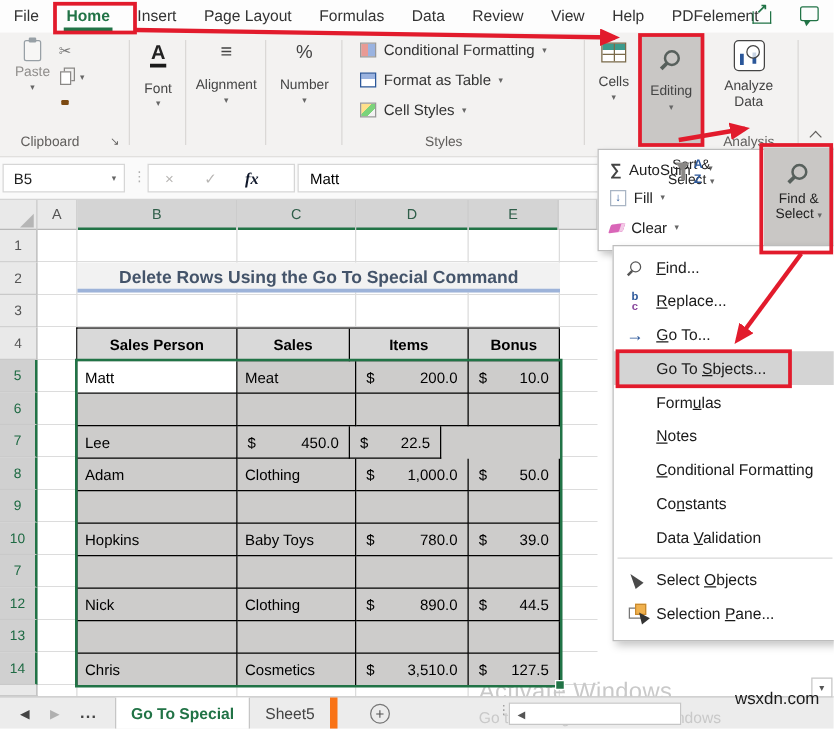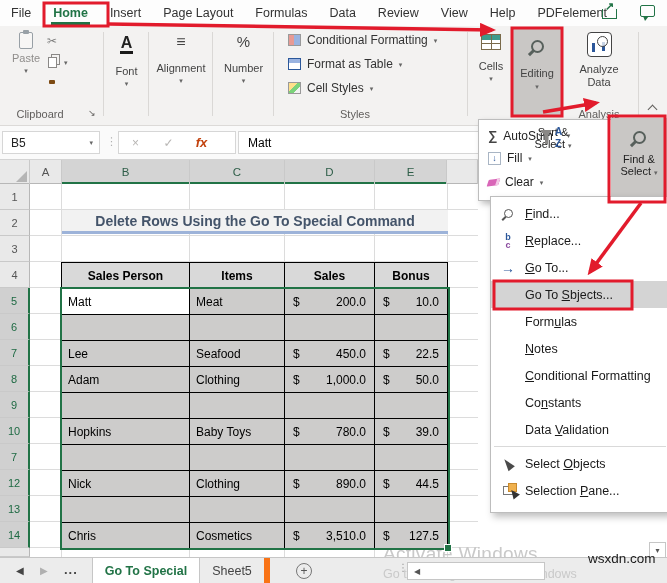--- a/index.html
+++ b/index.html
@@ -55,21 +55,21 @@
   .ico-analyze::after{content:"";position:absolute;right:3px;top:3px;width:9px;height:9px;border:1.5px solid #444;border-radius:50%;background:rgba(255,255,255,.75);}
   .chev-up{width:7px;height:7px;border-left:1.5px solid #605e5c;border-top:1.5px solid #605e5c;transform:rotate(45deg);}
 
   
   .fbar{position:absolute;left:0;top:126px;width:667px;height:34px;background:#fafafa;border-bottom:1px solid #d4d4d4;}
   .namebox{position:absolute;left:2px;top:5px;width:98px;height:23px;background:#fff;border:1px solid #d6d6d6;display:flex;align-items:center;font-size:12px;color:#222;padding-left:8px;}
   .namebox .dd{position:absolute;right:6px;font-size:7px;color:#666;}
   .fdots{position:absolute;left:106px;top:9px;font-size:11px;color:#b0b0b0;}
   .fbtns{position:absolute;left:118px;top:5px;width:118px;height:23px;background:#fff;border:1px solid #d6d6d6;display:flex;align-items:center;}
   .fbtn{width:33px;text-align:center;font-size:12px;color:#b8b6b4;}
-  .fx{font-family:Liberation Sans, sans-serif;font-style:italic;font-weight:bold;color:#c2410c;font-size:13px;}
+  .fx{font-family:Liberation Serif, serif;font-style:italic;font-weight:bold;color:#0f172a;font-size:13px;}
   .finput{position:absolute;left:238px;top:5px;width:429px;height:23px;background:#fff;border:1px solid #d6d6d6;display:flex;align-items:center;padding-left:9px;font-size:12px;color:#000;}
 
   
   .chrow{position:absolute;left:0;top:160px;width:667px;height:24px;background:#e9e9e9;border-bottom:1px solid #b7b7b7;display:flex;z-index:2;}
   .ch{border-right:1px solid #c9c9c9;display:flex;align-items:center;justify-content:center;font-size:11.5px;color:#555;height:24px;}
   .ch.selected{background:#d4d4d4;color:#2f5e49;box-shadow:inset 0 -2px 0 #217346;}
   .ch-corner{width:30px;position:relative;}
   .ch-corner::after{content:"";position:absolute;right:2px;bottom:2px;border-left:11px solid transparent;border-bottom:11px solid #b5b5b5;}
   .rhcol{position:absolute;left:0;top:184px;width:30px;z-index:2;}
   .rh{height:26px;border-bottom:1px solid #c9c9c9;border-right:1px solid #b7b7b7;background:#e9e9e9;display:flex;align-items:center;justify-content:center;font-size:11px;color:#555;}
@@ -299,22 +299,22 @@
   <div class="vline" style="left:374px"></div>
   <div class="vline" style="left:447px"></div>
 
   <div class="wm1">Activate Windows</div>
 
   <div class="sheettitle">Delete Rows Using the Go To Special Command</div>
 
   <div class="xtable">
     <div class="trow thead">
       <div class="tc c1">Sales Person</div>
+      <div class="tc c3">Sales</div>
       <div class="tc c2">Items</div>
-      <div class="tc c3">Sales</div>
       <div class="tc c4">Bonus</div>
     </div>
     <div class="trow">
       <div class="tc c1 active-cell">Matt</div>
       <div class="tc c2">Meat</div>
       <div class="tc c3 money">
           <span>$</span>
           <span>200.0</span>
         </div>
       <div class="tc c4 money">
@@ -329,21 +329,20 @@
           <span></span>
           <span></span>
         </div>
       <div class="tc c4 money">
           <span></span>
           <span></span>
         </div>
     </div>
     <div class="trow">
       <div class="tc c1">Lee</div>
-      <div class="tc c2">Seafood</div>
       <div class="tc c3 money">
           <span>$</span>
           <span>450.0</span>
         </div>
       <div class="tc c4 money">
           <span>$</span>
           <span>22.5</span>
         </div>
     </div>
     <div class="trow">

